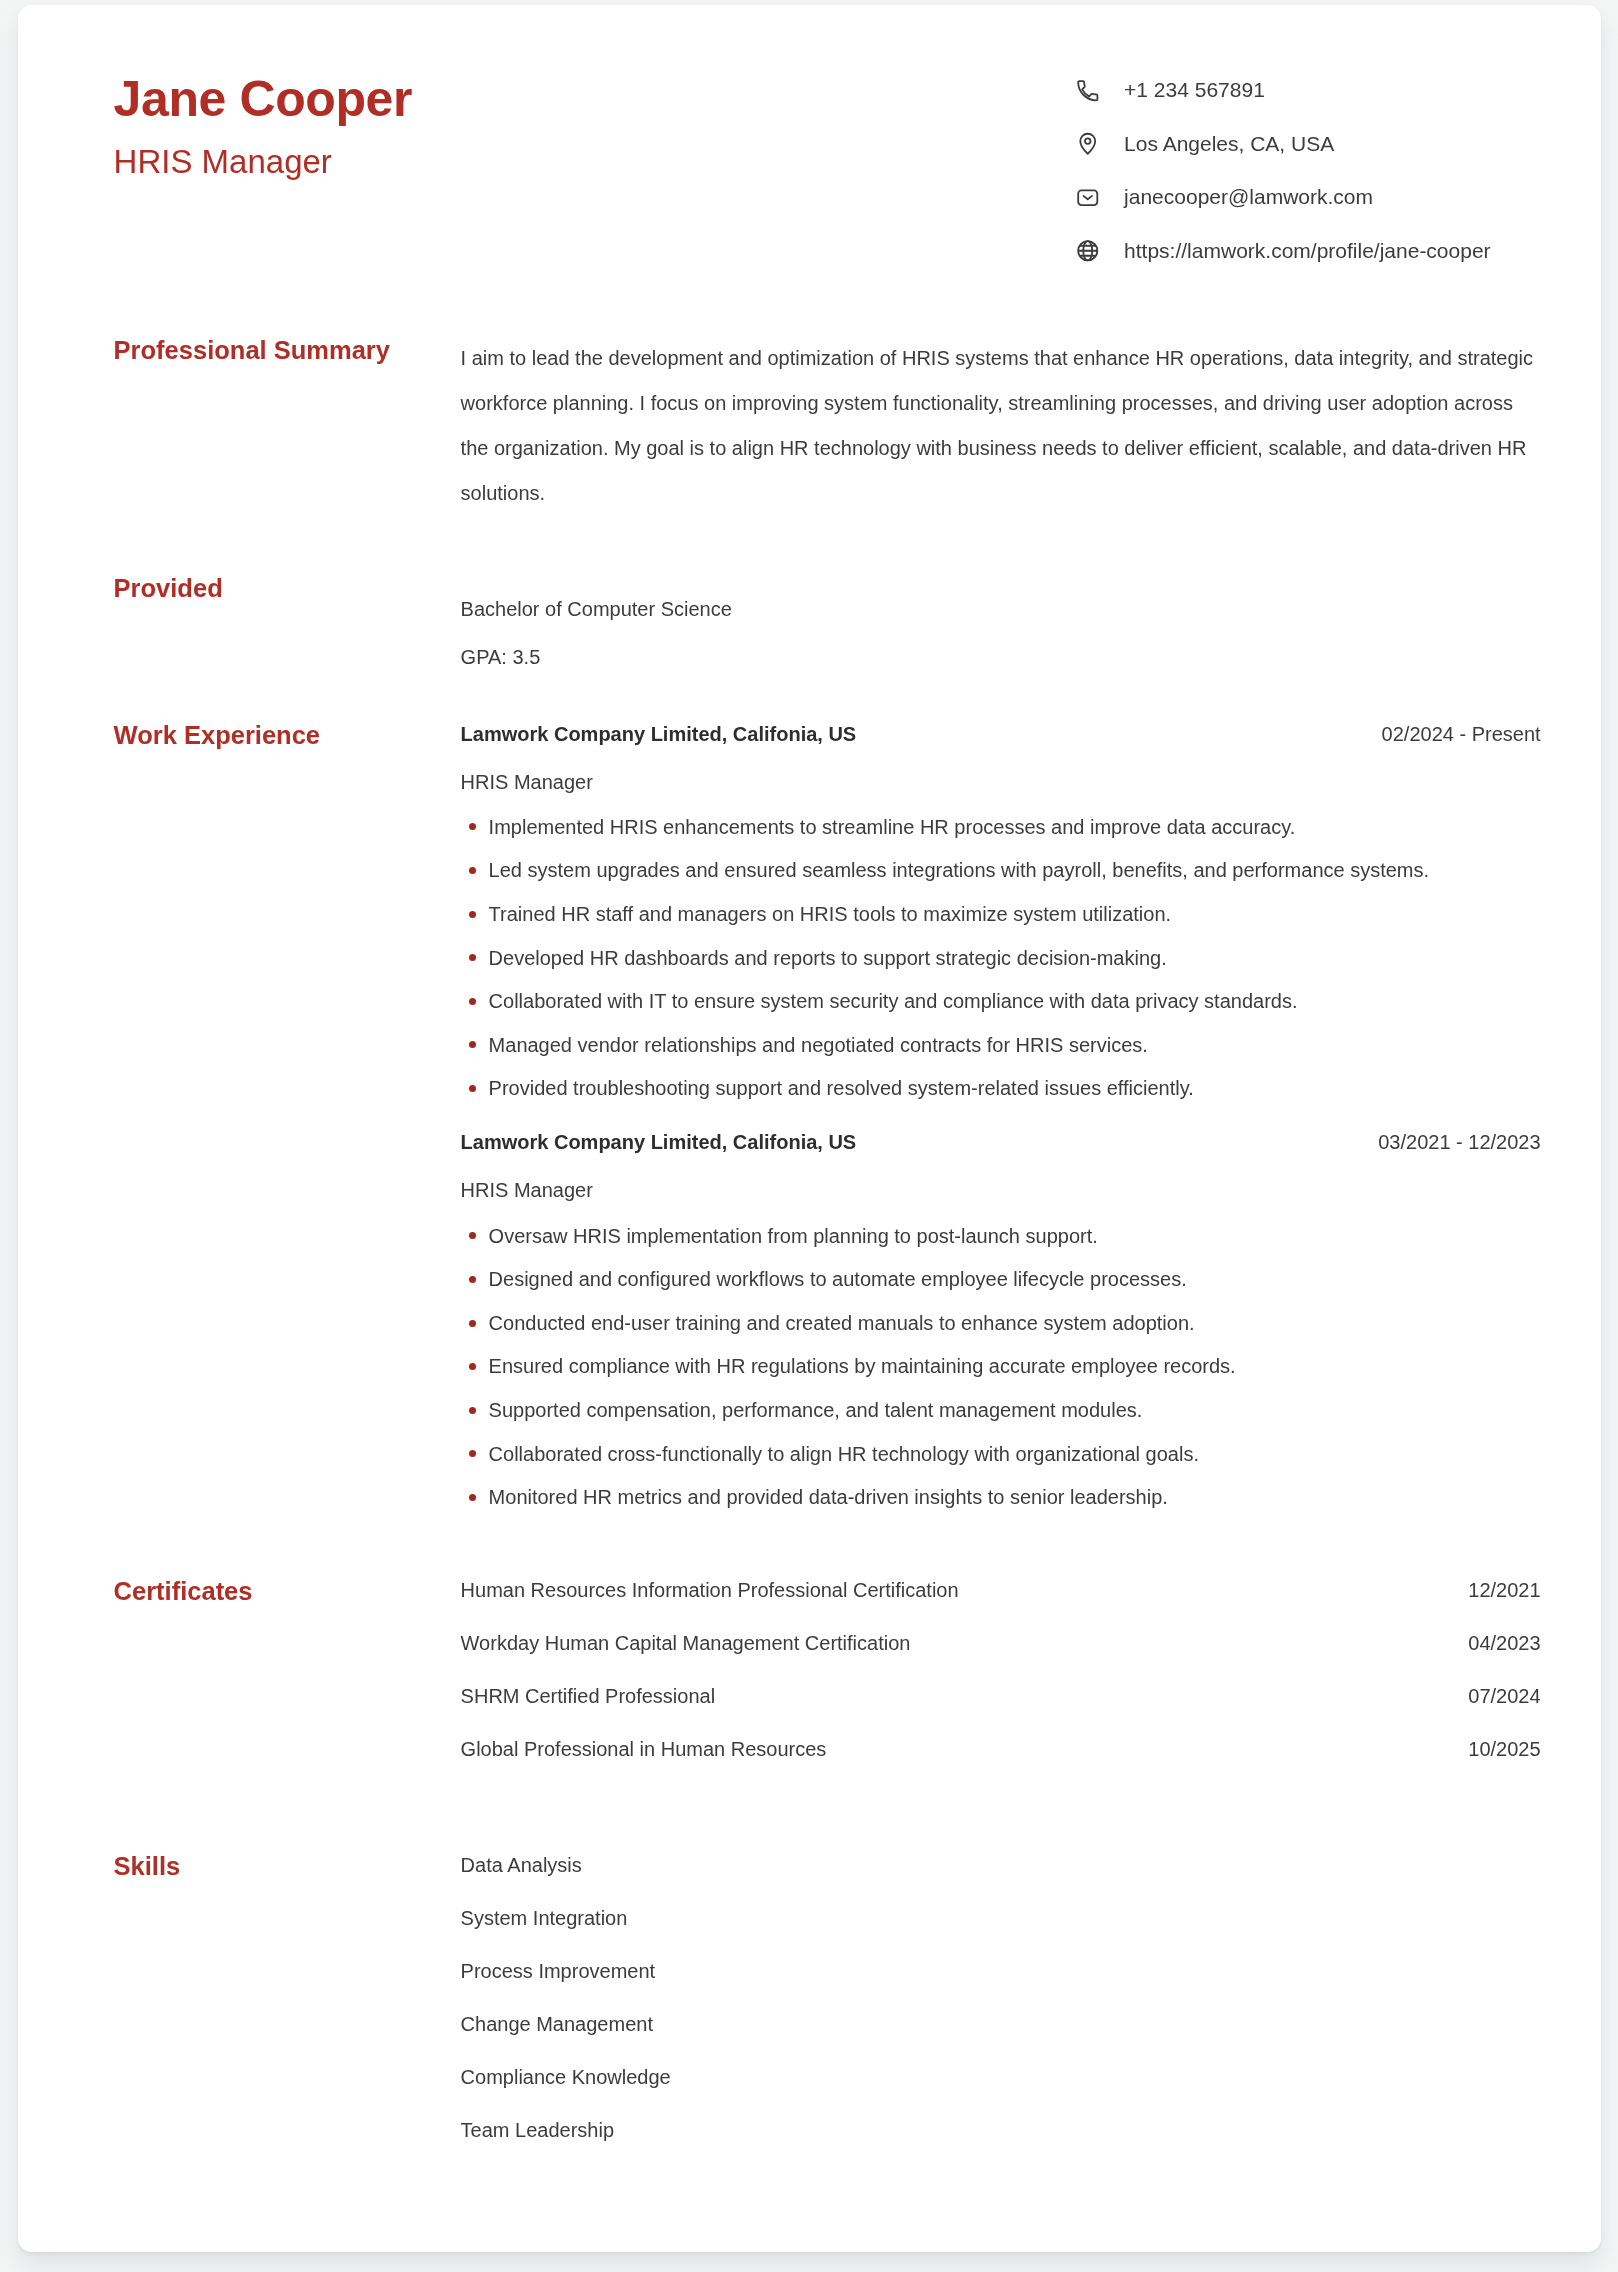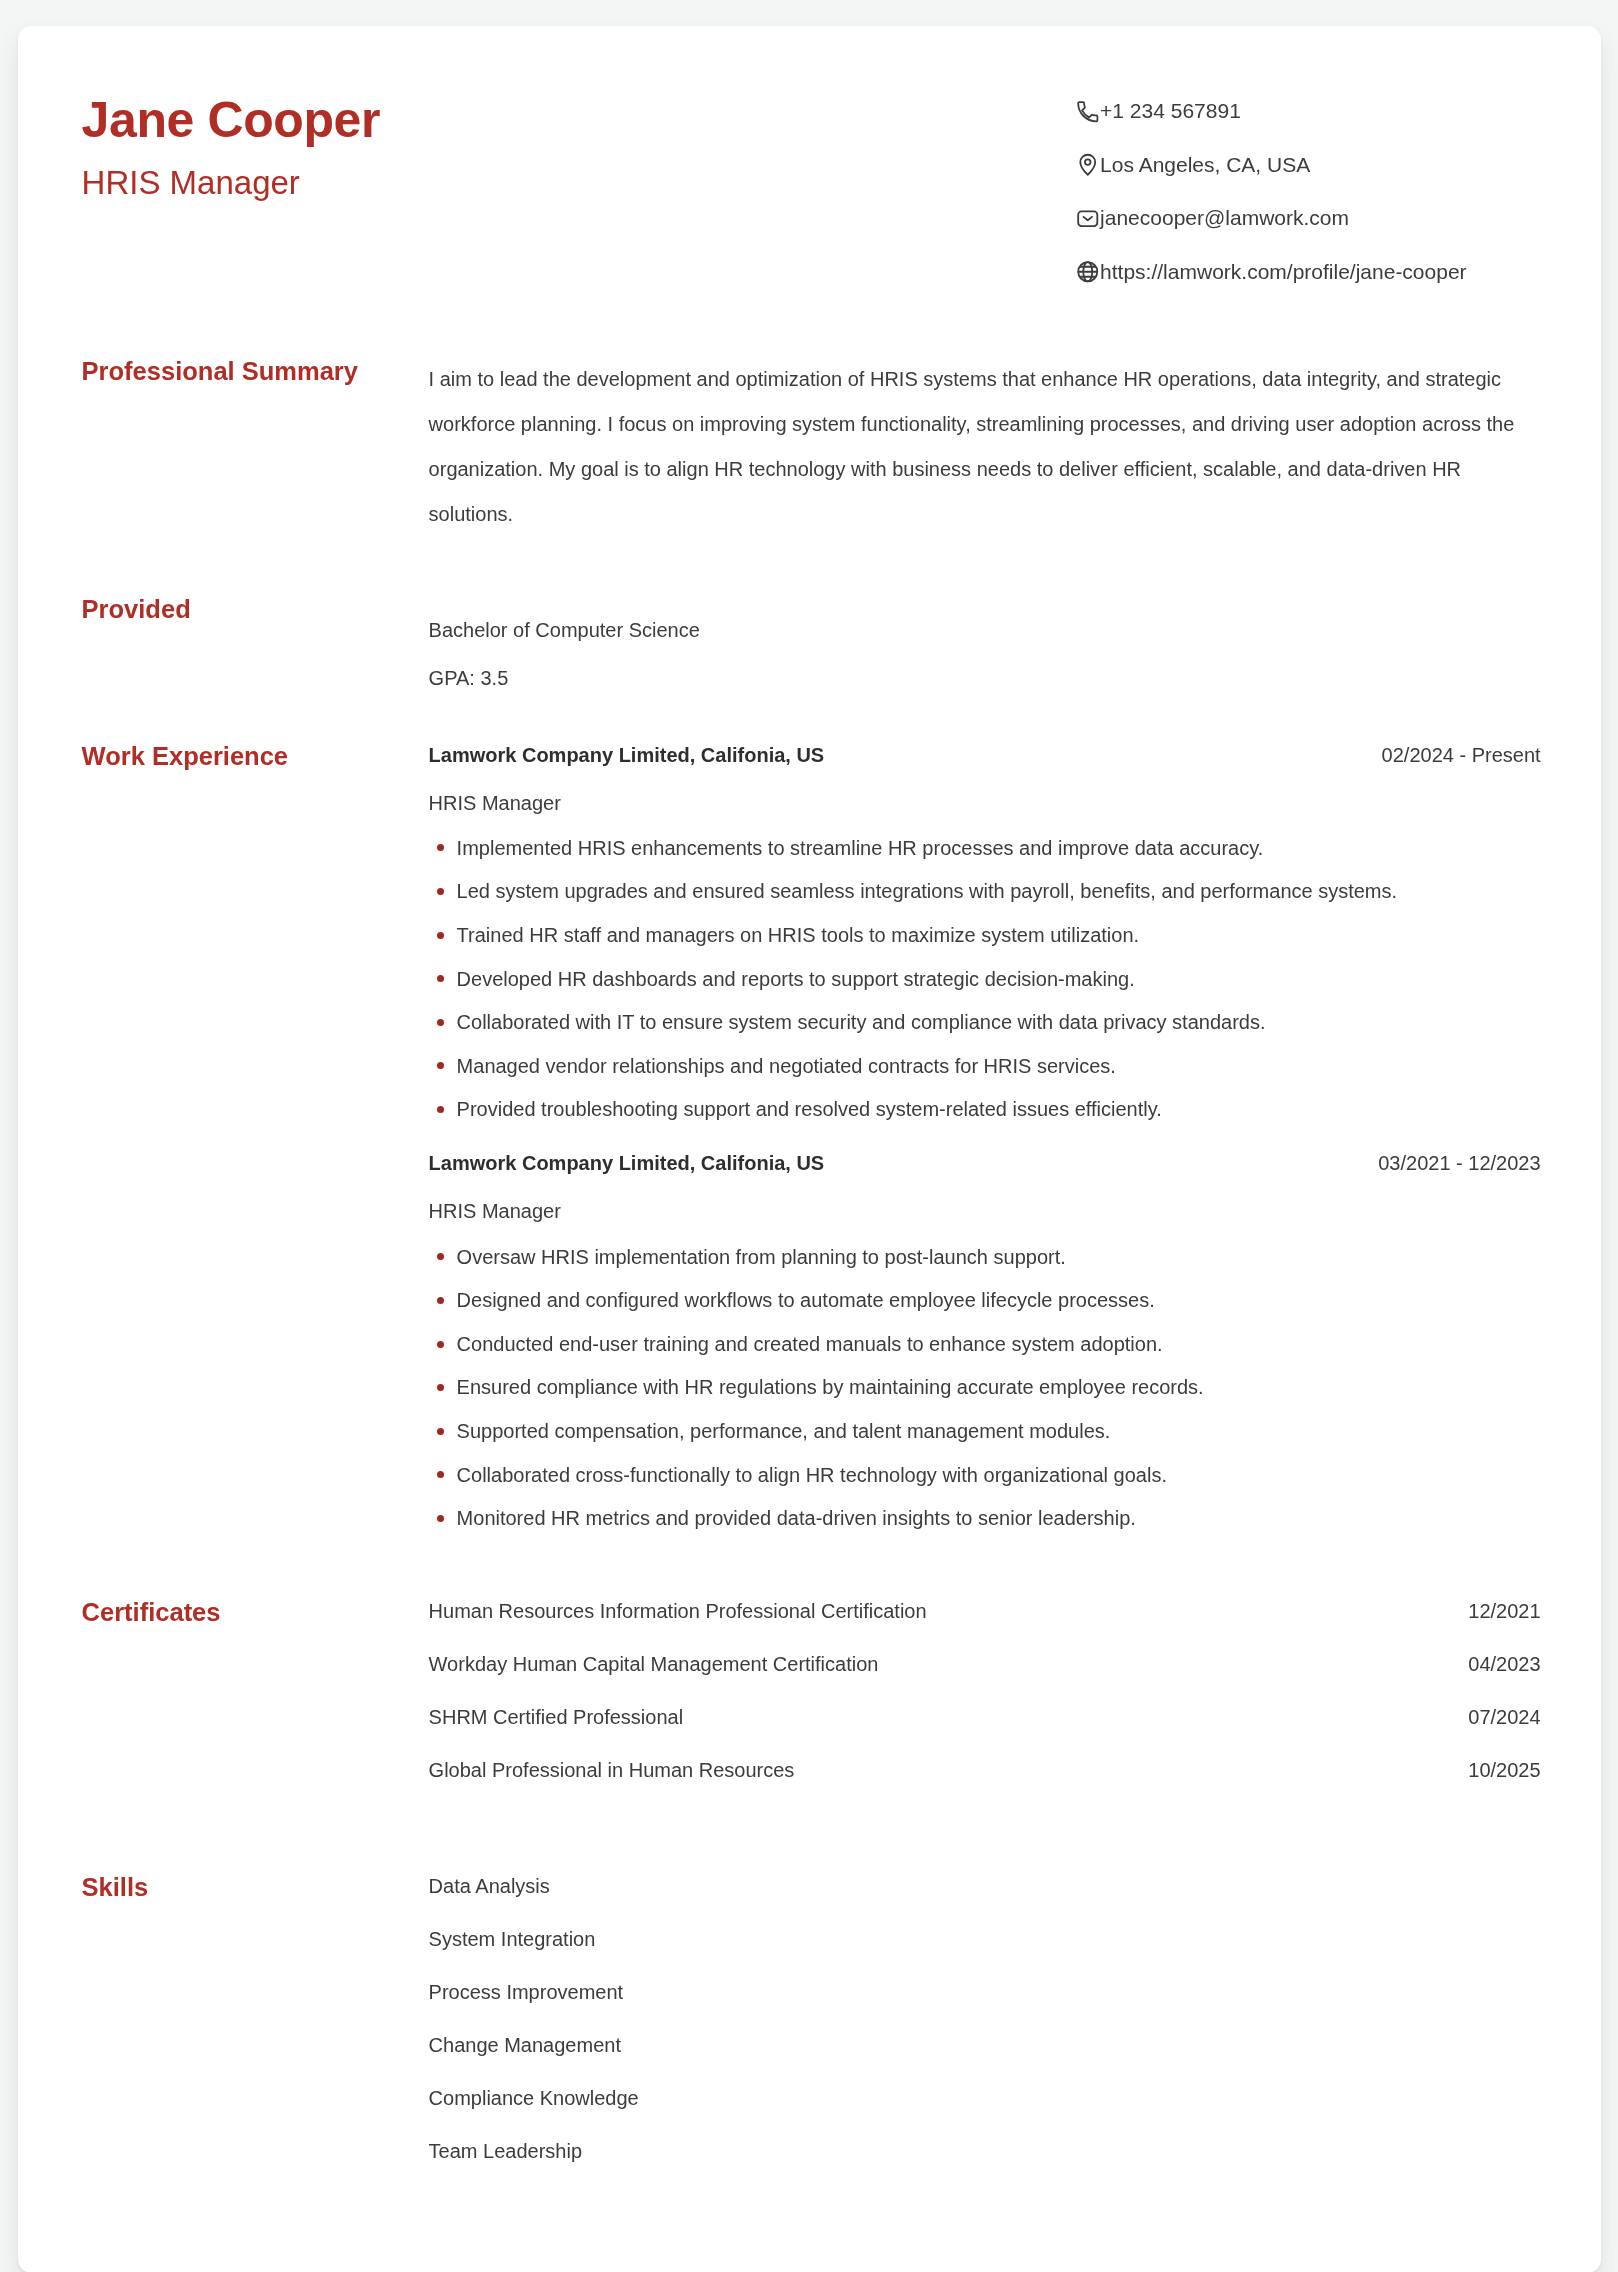--- a/index.html
+++ b/index.html
@@ -13,40 +13,40 @@
   *{box-sizing:border-box;}
   html,body{margin:0;padding:0;}
   body{
     width:1618px;height:2273px;
     background:var(--page-bg);
     font-family:"Liberation Sans", sans-serif;
     color:var(--text);
     position:relative;
   }
   .card{
-    position:absolute;left:17.6px;top:26px;
+    position:absolute;left:17.6px;top:5px;
     width:1583px;height:2247px;
     background:var(--card-bg);
     border-radius:14px;
     box-shadow:0 1.8px 3.5px rgba(0,0,0,.05), 0 12.3px 24.6px rgba(40,60,60,.10);
-    padding:69px 60px 0 64px;
+    padding:69px 60px 0 96px;
     overflow:hidden;
   }
   
   .header{display:flex;justify-content:space-between;align-items:flex-start;}
   .person-name{
     margin:0;font-size:50px;line-height:51px;font-weight:bold;
     color:var(--accent);letter-spacing:-0.4px;
   }
   .person-title{
     margin-top:17.6px;font-size:33px;line-height:37px;color:var(--accent);
   }
   .contact{list-style:none;margin:3.5px 0 0 0;padding:0;min-width:466px;}
   .contact li{
-    display:flex;align-items:center;
+    display:flex;align-items:center;gap:24px;
     margin-bottom:28px;font-size:21px;color:var(--text);
   }
   .contact li:last-child{margin-bottom:0;}
   .cicon{width:25.5px;height:25.5px;flex:0 0 25.5px;display:inline-flex;}
   .cicon svg{width:100%;height:100%;}
   
   .section{display:flex;}
   .section-label{
     flex:0 0 347px;width:347px;
     color:var(--accent);font-weight:bold;font-size:25.5px;line-height:28px;

